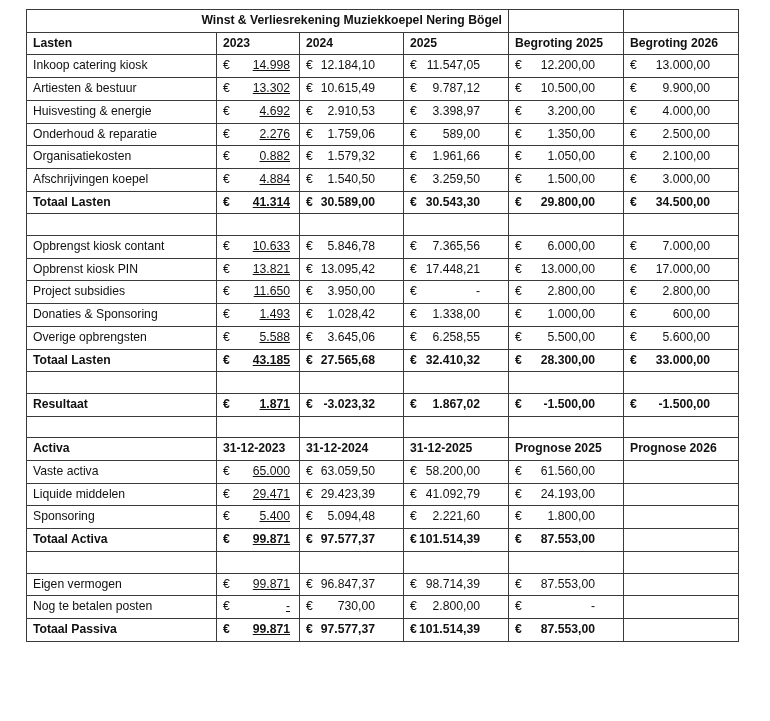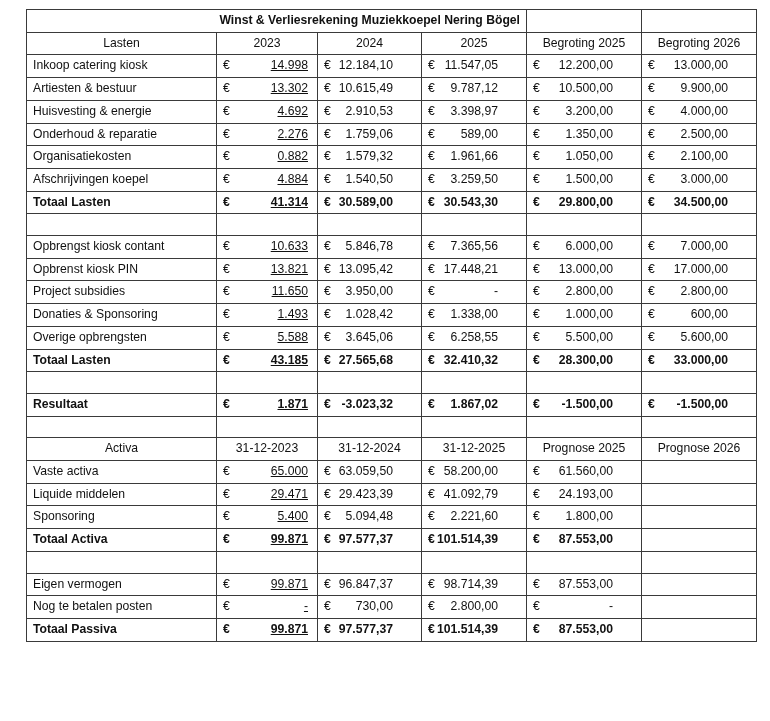--- a/index.html
+++ b/index.html
@@ -2,26 +2,26 @@
 <html><head>
 <meta charset="utf-8">
 <style>
   html, body { margin: 0; padding: 0; background: #ffffff; }
   body { width: 770px; height: 721px; position: relative; overflow: hidden;
          font-family: "Liberation Sans", "DejaVu Sans", sans-serif; color: #111; }
   table.sheet { position: absolute; left: 26px; top: 9px; border-collapse: collapse; table-layout: fixed; }
   table.sheet td { height: 21.7px; padding: 0 6px 0 6px; font-size: 12.2px; line-height: 21.7px;
                    white-space: nowrap; overflow: hidden; border: 1px solid #3a3a3a; box-sizing: border-box; }
   td.lbl { width: 190px; }
-  td.cur { width: 101px; padding: 0 5px 0 7px; margin-top: 32px; }
+  td.cur { width: 83px; padding: 0 5px 0 7px; margin-top: 32px; }
   td.cur2 { width: 104px; padding: 0 5px 0 7px; }
   td.cur3 { width: 105px; padding: 0 5px 0 7px; }
   td.cur4 { width: 115px; padding: 0 5px 0 7px; }
   .b { font-weight: bold; }
-  .hdr { font-weight: normal; text-align: center; }
+  .hdr { font-weight: bold; }
   .money { display: flex; justify-content: space-between; }
   .money .eur { }
   .money .amt { text-align: right; padding-right: 22px; }
   .money.c1 .amt { padding-right: 3px; text-decoration: underline; }
   td.outside { border: none; }
   td.title-cell { text-align: right; font-weight: bold; }
 </style>
 </head>
 <body>
 

